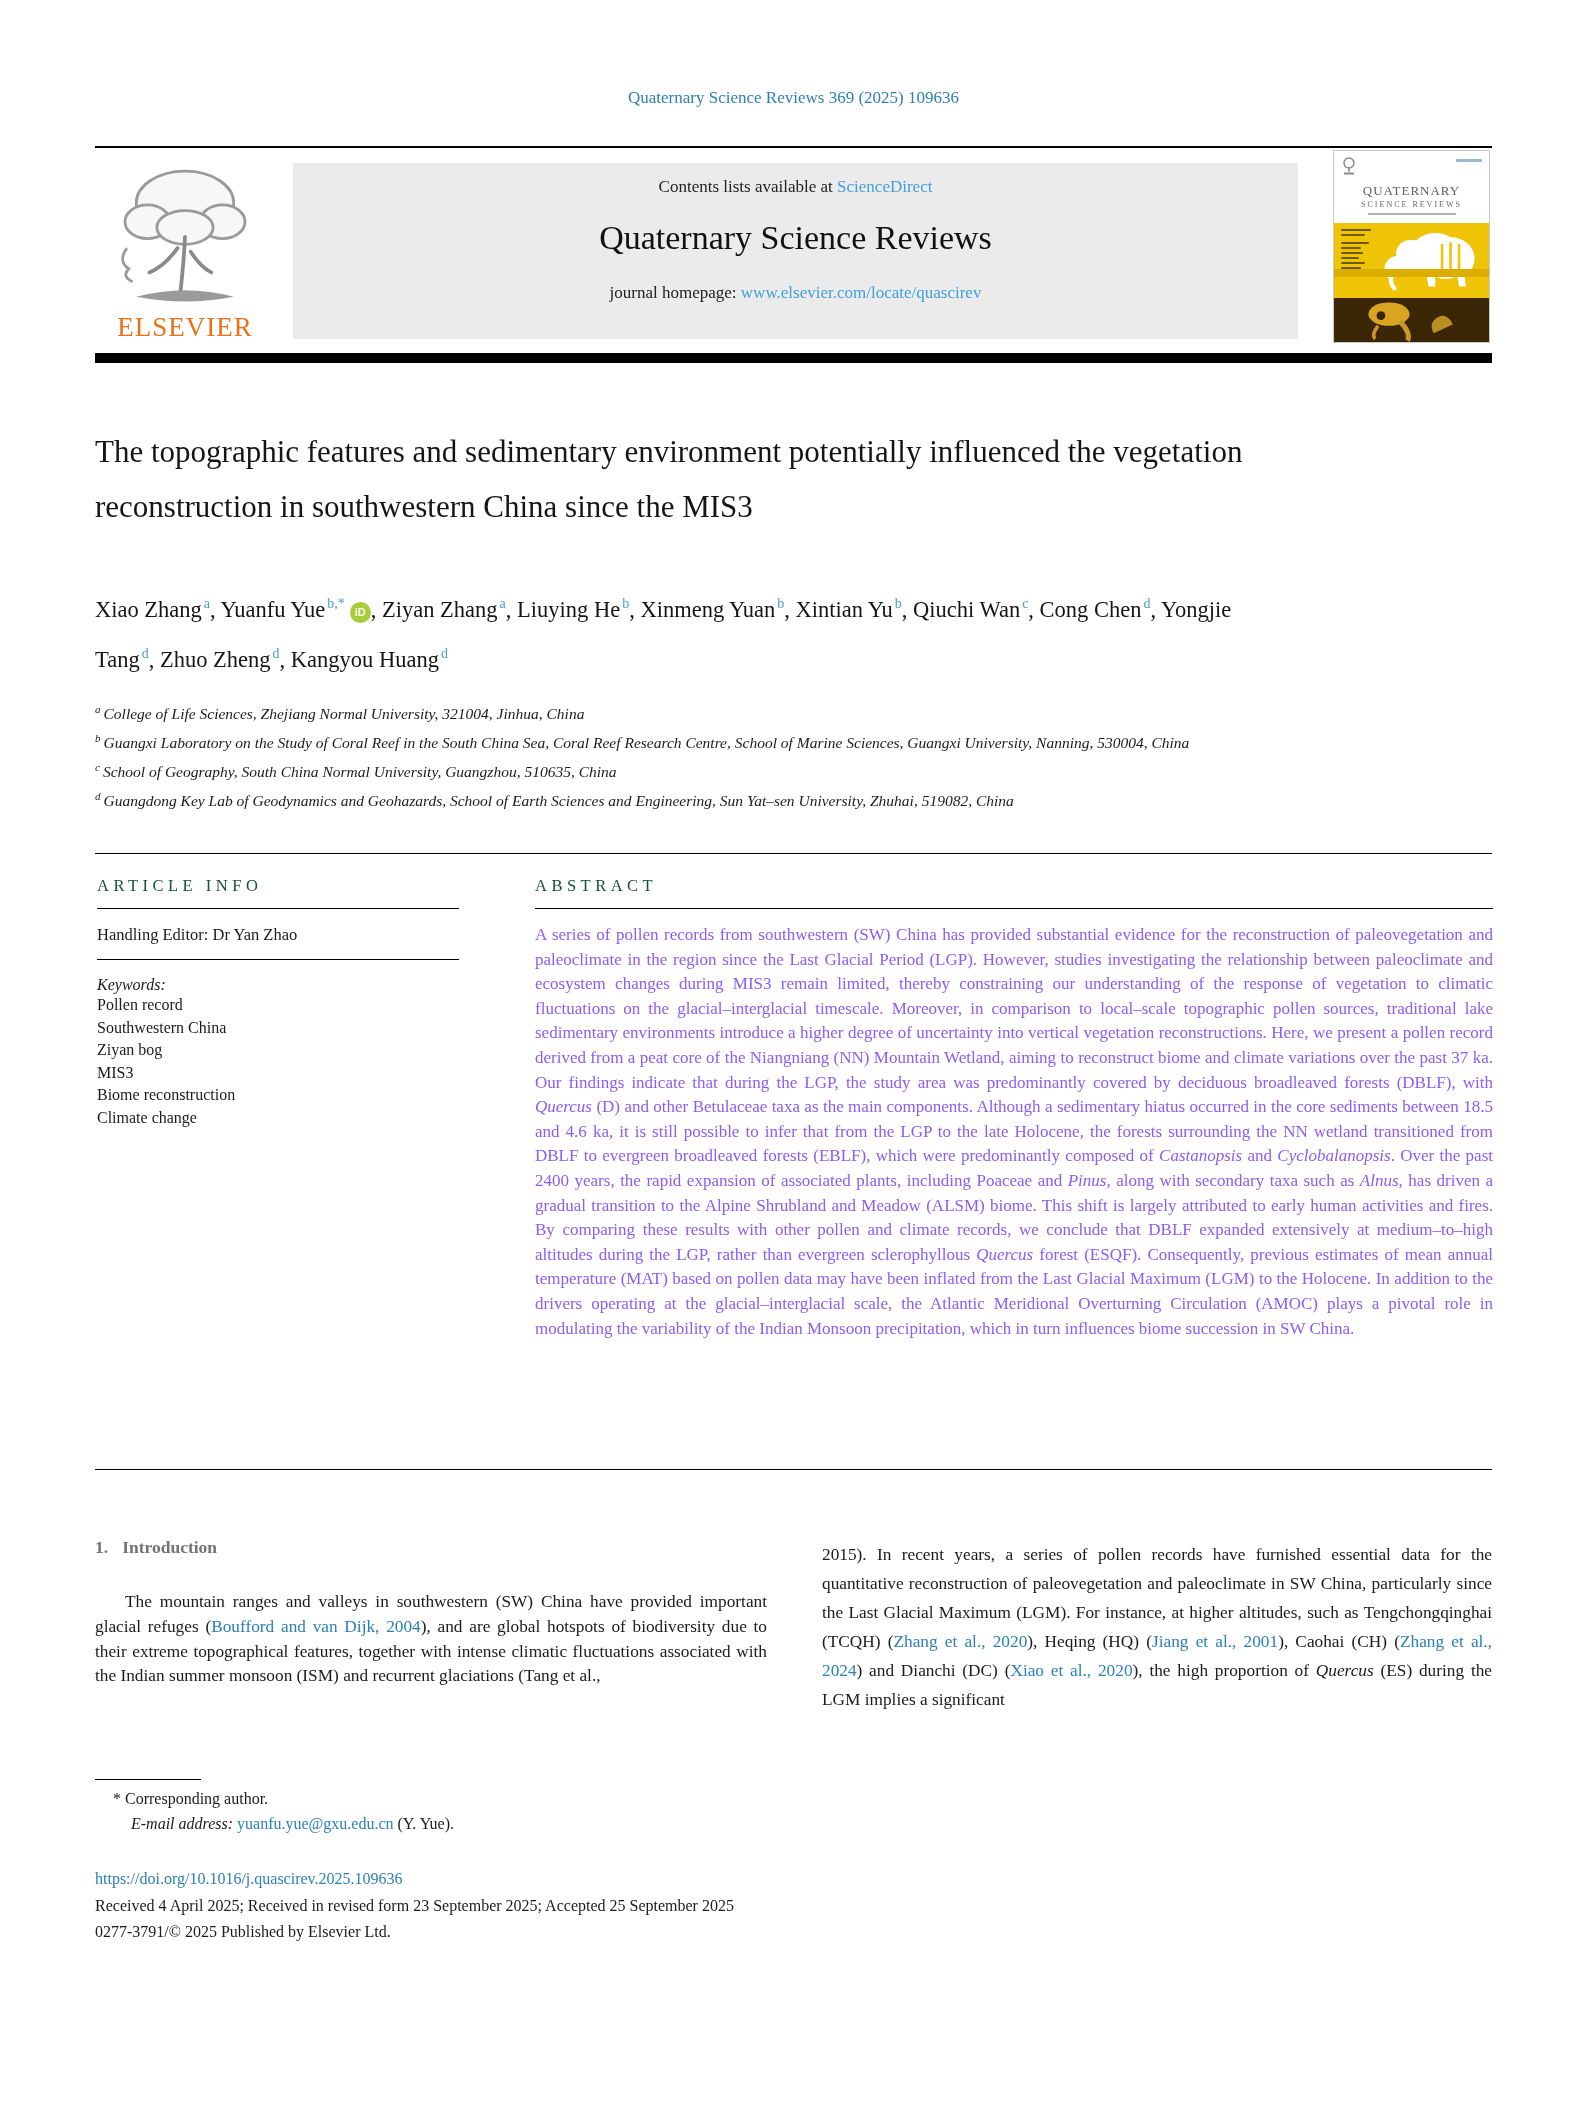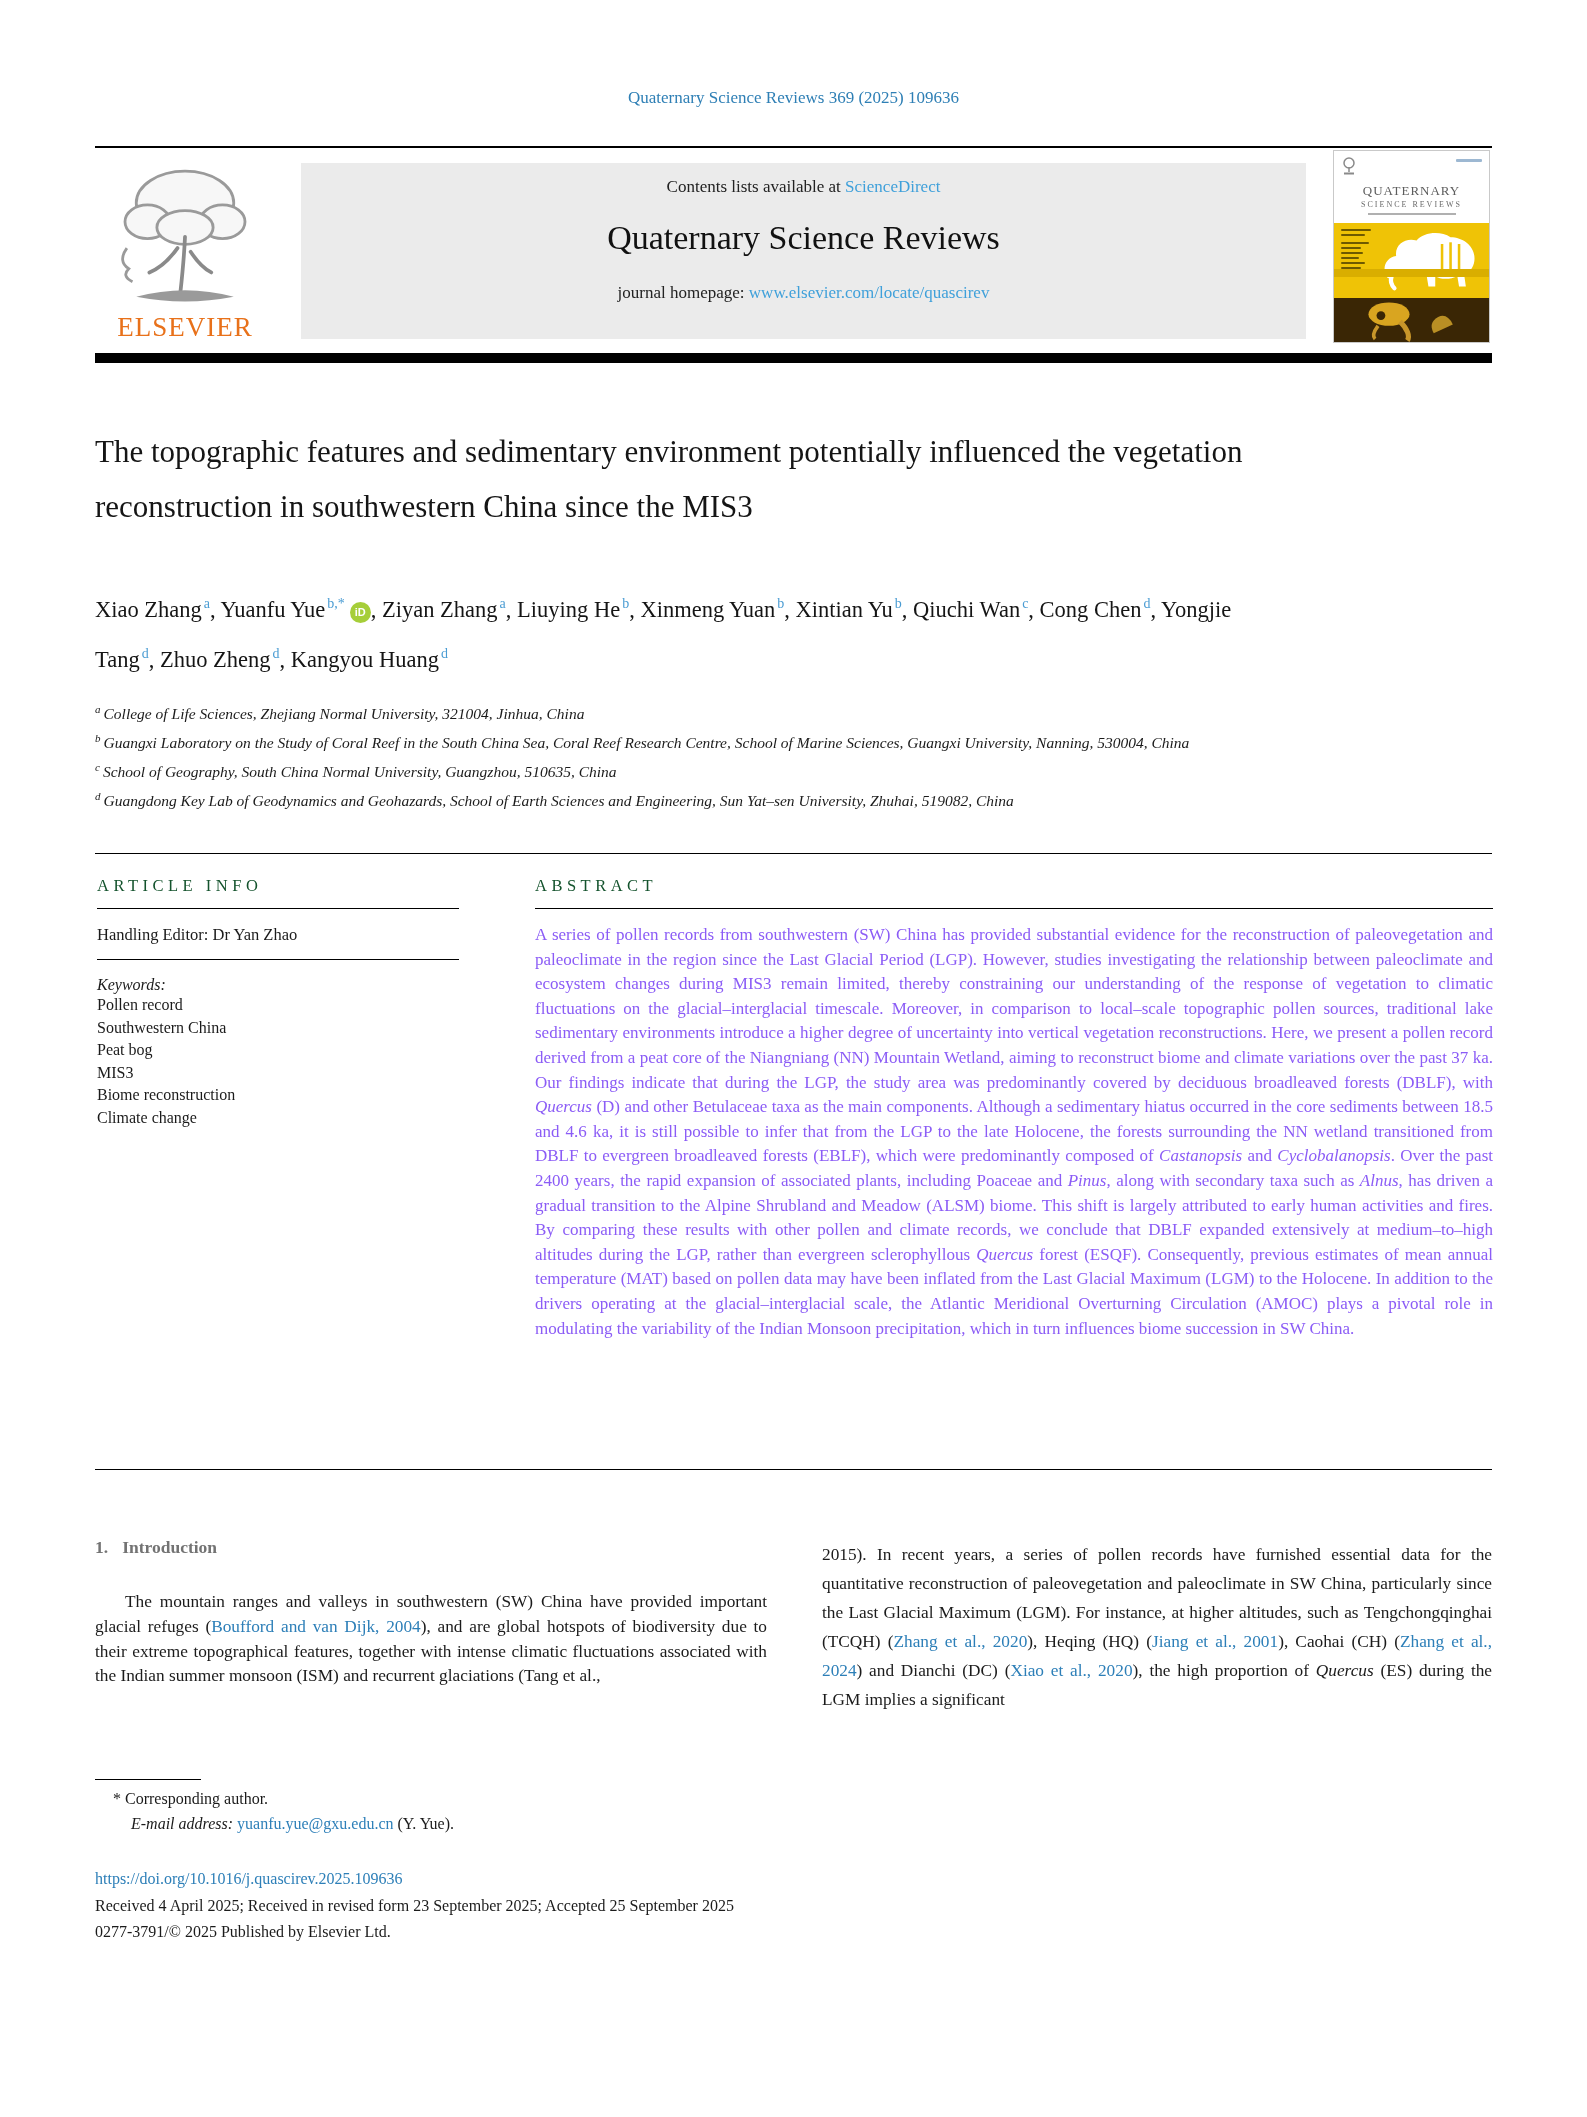--- a/index.html
+++ b/index.html
@@ -10,21 +10,21 @@
   .journal-ref{position:absolute;top:88px;left:0;width:100%;text-align:center;
                font-size:17px;color:#2e7fb5;}
 
   .rule-top{position:absolute;top:146px;left:95px;width:1397px;border-top:2px solid #000;}
 
   
   .logo-block{position:absolute;left:95px;top:158px;width:180px;height:190px;text-align:center;}
   .logo-tree{display:block;margin:0 auto;}
   .elsevier-word{font-size:27px;color:#e8711a;letter-spacing:1px;margin-top:2px;}
 
-  .gray-box{position:absolute;left:293px;top:163px;width:1005px;height:176px;background:#ebebeb;text-align:center;margin-left:8px;}
+  .gray-box{position:absolute;left:293px;top:163px;width:1005px;height:176px;background:#ebebeb;text-align:center;}
   .contents-line{padding-top:14px;font-size:17px;color:#222;}
   .lnk-light{color:#3fa0da;}
   .journal-title-big{margin-top:22px;font-size:34px;color:#111;}
   .homepage-line{margin-top:26px;font-size:17px;color:#222;}
 
   
   .cover{position:absolute;left:1333px;top:150px;width:155px;height:191px;background:#fff;
          border:1px solid #c9c9c9;overflow:hidden;}
   .cover-minilogo{position:absolute;left:8px;top:6px;width:14px;height:18px;}
   .cover-issn-bar{position:absolute;right:7px;top:8px;width:26px;height:3px;background:#9db8d2;border-radius:1px;}
@@ -188,21 +188,21 @@
 
   <div class="info-col">
     <div class="h-caps">ARTICLE INFO</div>
     <div class="col-rule"></div>
     <div class="handling">Handling Editor: Dr Yan Zhao</div>
     <div class="col-rule" style="margin-top:14px;"></div>
     <div class="kw-label">Keywords:</div>
     <div>
         <div class="kw-item">Pollen record</div>
         <div class="kw-item">Southwestern China</div>
-        <div class="kw-item">Peat bog</div>
+        <div class="kw-item">Ziyan bog</div>
         <div class="kw-item">MIS3</div>
         <div class="kw-item">Biome reconstruction</div>
         <div class="kw-item">Climate change</div>
       </div>
   </div>
 
   <div class="abs-col">
     <div class="h-caps">ABSTRACT</div>
     <div class="col-rule"></div>
     <div class="abs-text"><span>A series of pollen records from southwestern (SW) China has provided substantial evidence for the reconstruction of paleovegetation and paleoclimate in the region since the Last Glacial Period (LGP). However, studies investigating the relationship between paleoclimate and ecosystem changes during MIS3 remain limited, thereby constraining our understanding of the response of vegetation to climatic fluctuations on the glacial–interglacial timescale. Moreover, in comparison to local–scale topographic pollen sources, traditional lake sedimentary environments introduce a higher degree of uncertainty into vertical vegetation reconstructions. Here, we present a pollen record derived from a peat core of the Niangniang (NN) Mountain Wetland, aiming to reconstruct biome and climate variations over the past 37 ka. Our findings indicate that during the LGP, the study area was predominantly covered by deciduous broadleaved forests (DBLF), with </span><span class="i">Quercus</span><span> (D) and other Betulaceae taxa as the main components. Although a sedimentary hiatus occurred in the core sediments between 18.5 and 4.6 ka, it is still possible to infer that from the LGP to the late Holocene, the forests surrounding the NN wetland transitioned from DBLF to evergreen broadleaved forests (EBLF), which were predominantly composed of </span><span class="i">Castanopsis</span><span> and </span><span class="i">Cyclobalanopsis</span><span>. Over the past 2400 years, the rapid expansion of associated plants, including Poaceae and </span><span class="i">Pinus</span><span>, along with secondary taxa such as </span><span class="i">Alnus</span><span>, has driven a gradual transition to the Alpine Shrubland and Meadow (ALSM) biome. This shift is largely attributed to early human activities and fires. By comparing these results with other pollen and climate records, we conclude that DBLF expanded extensively at medium–to–high altitudes during the LGP, rather than evergreen sclerophyllous </span><span class="i">Quercus</span><span> forest (ESQF). Consequently, previous estimates of mean annual temperature (MAT) based on pollen data may have been inflated from the Last Glacial Maximum (LGM) to the Holocene. In addition to the drivers operating at the glacial–interglacial scale, the Atlantic Meridional Overturning Circulation (AMOC) plays a pivotal role in modulating the variability of the Indian Monsoon precipitation, which in turn influences biome succession in SW China.</span></div>

